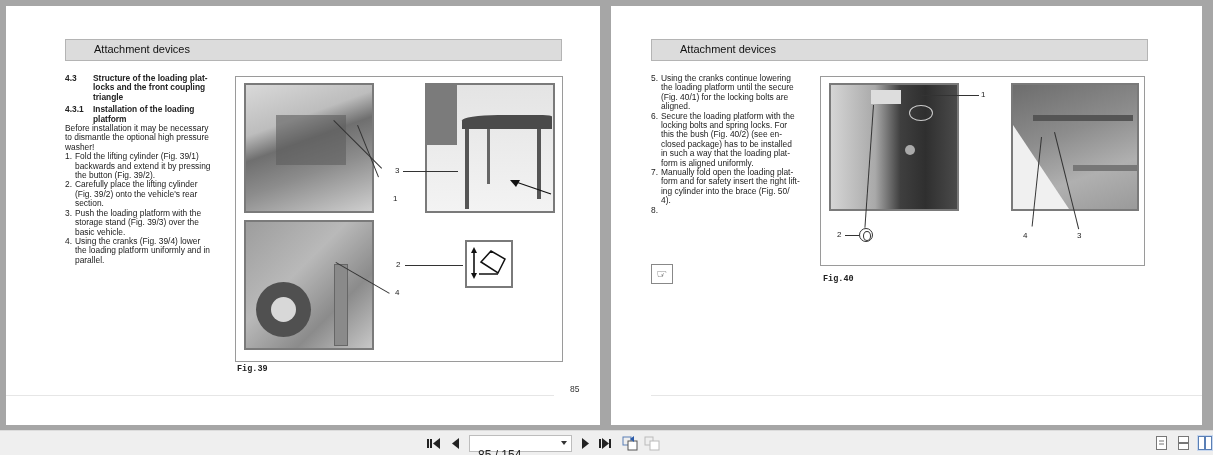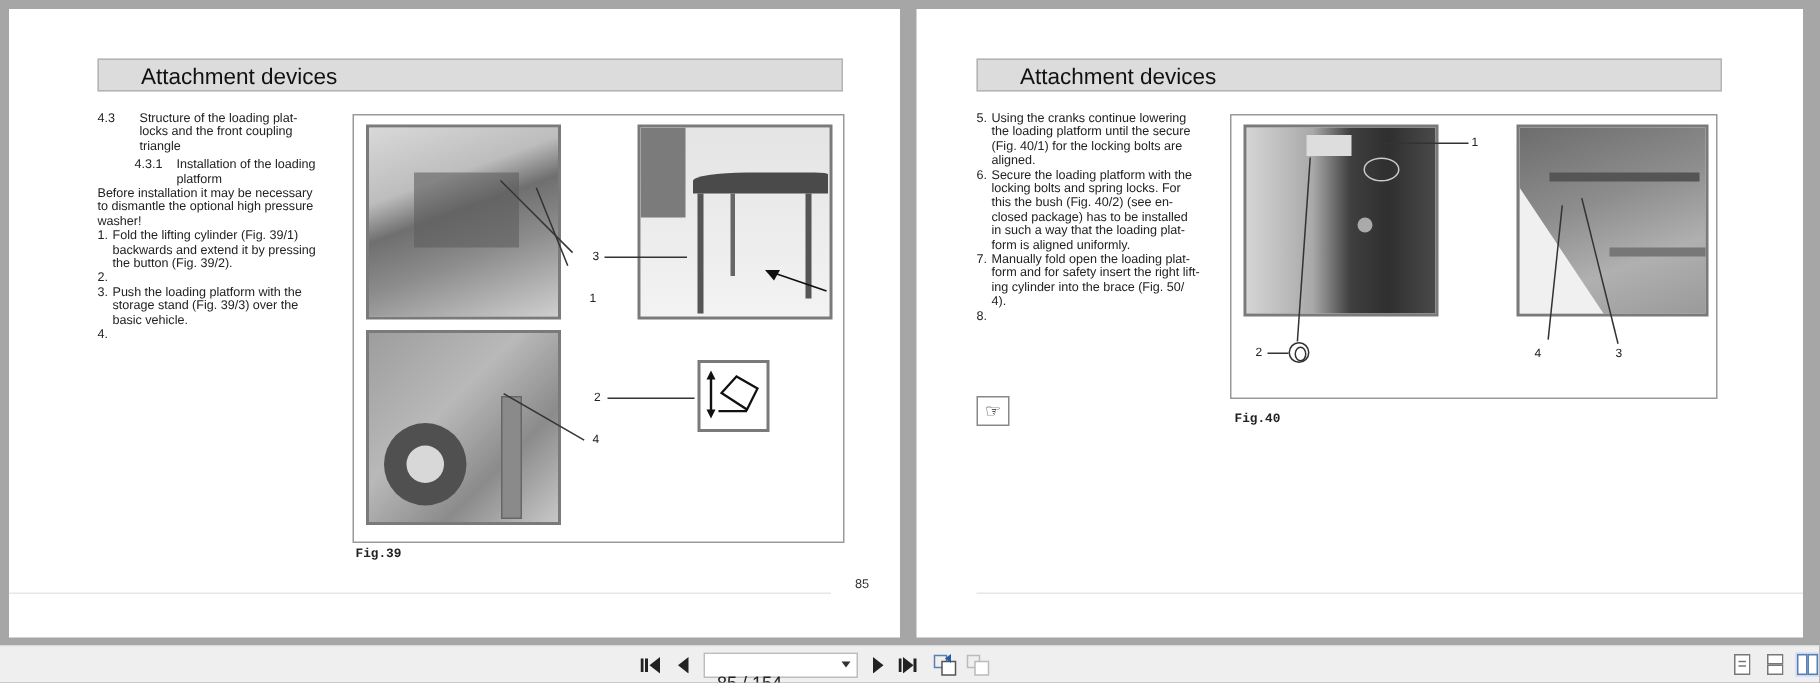--- a/index.html
+++ b/index.html
@@ -1,23 +1,23 @@
 <!DOCTYPE html>
 <html><head>
 <meta charset="utf-8">
 <style>
   html, body { margin:0; padding:0; }
   body { width:1213px; height:455px; background:#a6a6a6; position:relative; overflow:hidden; font-family:"Liberation Sans", sans-serif; color:#222; }
   .page { position:absolute; top:6px; height:419px; background:#fff; overflow:hidden; }
   #page-left { left:6px; width:594px; }
   #page-right { left:611px; width:591px; }
   .header-bar { position:absolute; top:33px; height:22px; background:#dcdcdc; border:1px solid #b4b4b4; box-sizing:border-box; }
-  .header-bar span { position:absolute; left:28px; top:3px; font-size:15px; color:#111;text-align:center; }
+  .header-bar span { position:absolute; left:28px; top:3px; font-size:11px; color:#111;text-align:center; }
   .txt { position:absolute; font-size:8.4px; line-height:9.4px; color:#222; }
-  .h { font-weight:normal; }
+  .h { font-weight:bold; }
   .sec { display:flex; }
   .sec .num { width:28px; flex:none; }
   .list-item { display:flex; }
   .list-item .n { width:10px; flex:none; }
   .fig-frame { position:absolute; border:1px solid #9a9a9a; box-sizing:border-box; }
   .photo { position:absolute; border:2px solid #7a7a7a; box-sizing:border-box; overflow:hidden; }
   .lbl { position:absolute; font-size:8px; color:#222; }
   .lead { position:absolute; height:1px; background:#333; transform-origin:0 0; }
   .figcap { position:absolute; font-size:8.5px; font-weight:bold;font-family:Liberation Mono, monospace; }
   .pgnum { position:absolute; font-size:8.5px; color:#333; }
@@ -39,21 +39,21 @@
 
   <div class="txt" style="left:59px;top:68px;width:170px;">
     <div class="sec h">
       <span class="num">4.3</span>
       <span>
         <div>Structure of the loading plat-</div>
         <div>locks and the front coupling</div>
         <div>triangle</div>
       </span>
     </div>
-    <div class="sec h" style="margin-top:3px;justify-content:center;">
+    <div class="sec h" style="margin-top:3px;">
       <span class="num">4.3.1</span>
       <span>
         <div>Installation of the loading</div>
         <div>platform</div>
       </span>
     </div>
     <div>
       <div>Before installation it may be necessary</div>
       <div>to dismantle the optional high pressure</div>
       <div>washer!</div>
@@ -61,31 +61,41 @@
     <div class="list-item">
       <span class="n">1.</span>
       <span>
           <div>Fold the lifting cylinder (Fig. 39/1)</div>
           <div>backwards and extend it by pressing</div>
           <div>the button (Fig. 39/2).</div>
         </span>
     </div>
     <div class="list-item">
       <span class="n">2.</span>
+      <span>
+          <div>Carefully place the lifting cylinder</div>
+          <div>(Fig. 39/2) onto the vehicle's rear</div>
+          <div>section.</div>
+        </span>
     </div>
     <div class="list-item">
       <span class="n">3.</span>
       <span>
           <div>Push the loading platform with the</div>
           <div>storage stand (Fig. 39/3) over the</div>
           <div>basic vehicle.</div>
         </span>
     </div>
     <div class="list-item">
       <span class="n">4.</span>
+      <span>
+          <div>Using the cranks (Fig. 39/4) lower</div>
+          <div>the loading platform uniformly and in</div>
+          <div>parallel.</div>
+        </span>
     </div>
   </div>
 
   <div class="fig-frame" style="left:229px;top:70px;width:328px;height:286px;">
     <div class="photo" style="left:8px;top:6px;width:130px;height:130px;background:linear-gradient(160deg,#d9d9d9 0%,#bdbdbd 30%,#6f6f6f 45%,#8c8c8c 65%,#cfcfcf 100%);">
       <div style="position:absolute;left:30px;top:30px;width:70px;height:50px;background:#5d5d5d;opacity:.6;"></div>
     </div>
     <div class="photo" style="left:189px;top:6px;width:130px;height:130px;background:linear-gradient(180deg,#e4e4e4 0%,#f3f3f3 100%);">
       <div style="position:absolute;left:0;top:0;width:30px;height:60px;background:#7b7b7b;"></div>
       <div style="position:absolute;left:35px;top:30px;width:90px;height:14px;background:#4a4a4a;border-radius:40% 10% 0 0;"></div>

